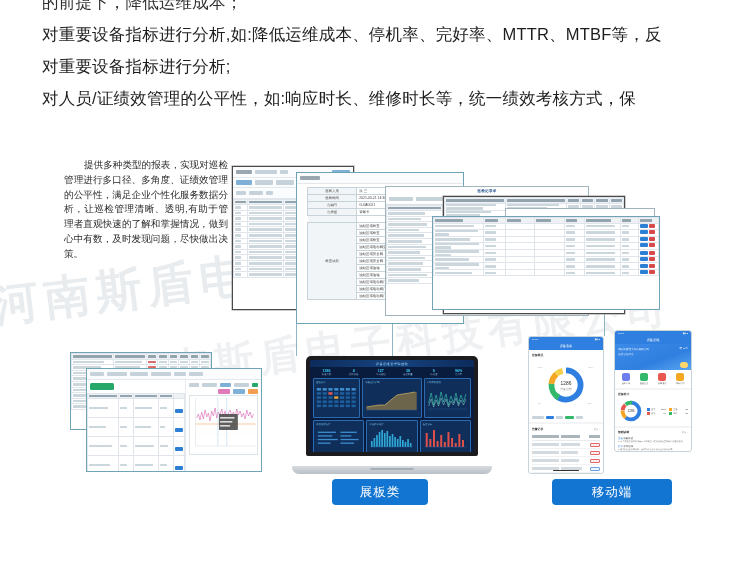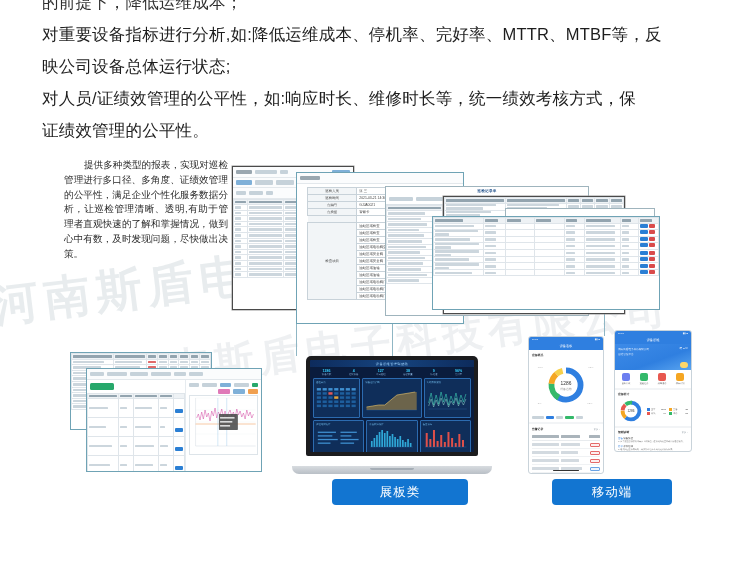--- a/index.html
+++ b/index.html
@@ -115,43 +115,42 @@
   .ph-home { position:absolute; left:50%; transform:translateX(-50%); bottom:2px; width:26px; height:1.4px; background:#333; border-radius:1px;}
 
   
   .cta {
     position:absolute; height:26px; border-radius:4px;
     background:#1275d1; color:#fff; font-size:12.5px;
     display:flex; align-items:center; justify-content:center;
     letter-spacing:1px;
   }
   #cta1 { left:117px; top:479px; width:94px; }
-  #cta2 { left:332px; top:479px; width:136px; }
+  #cta2 { left:332px; top:479px; width:96px; }
   #cta3 { left:552px; top:479px; width:120px; }
 
   
   .wm {
     position:absolute; left:-10px; top:228px; width:780px;
     font-size:46px; font-weight:bold; color:rgba(120,140,155,.17);
     letter-spacing:6px; white-space:nowrap; transform:rotate(-7deg);
     pointer-events:none; user-select:none;
   }
   .wm2 { top:300px; left:120px; font-size:40px; color:rgba(120,140,155,.13); }
 </style>
 </head>
 <body>
 
 <div id="page">
 
   <div class="copy-block">
     <div class="copy-line clipped">的前提下，降低运维成本；</div>
     <div class="copy-line">对重要设备指标进行分析,如:降低运维成本、停机率、完好率、MTTR、MTBF等，反</div>
-    <div class="copy-line">映公司设备总体运行状态;</div>
+    <div class="copy-line">对重要设备指标进行分析;</div>
     <div class="copy-line">对人员/证绩效管理的公平性，如:响应时长、维修时长等，统一绩效考核方式，保</div>
-    <div class="copy-line">证绩效管理的公平性。</div>
   </div>
 
   <div class="wm">河南斯盾电子科技有限公司</div>
   <div class="wm wm2">河南斯盾电子科技有限公司</div>
 
   <div class="para">
     <span class="indent"></span><span>提供多种类型的报表，实现对巡检管理进行多口径、多角度、证绩效管理的公平性，满足企业个性化服务数据分析，让巡检管理清晰、透明,有助于管理者直观快速的了解和掌握情况，做到心中有数，及时发现问题，尽快做出决策。</span>
   </div>
 
   <div class="connector" style="left:296px; top:310px; width:1px; height:46px;"></div>

